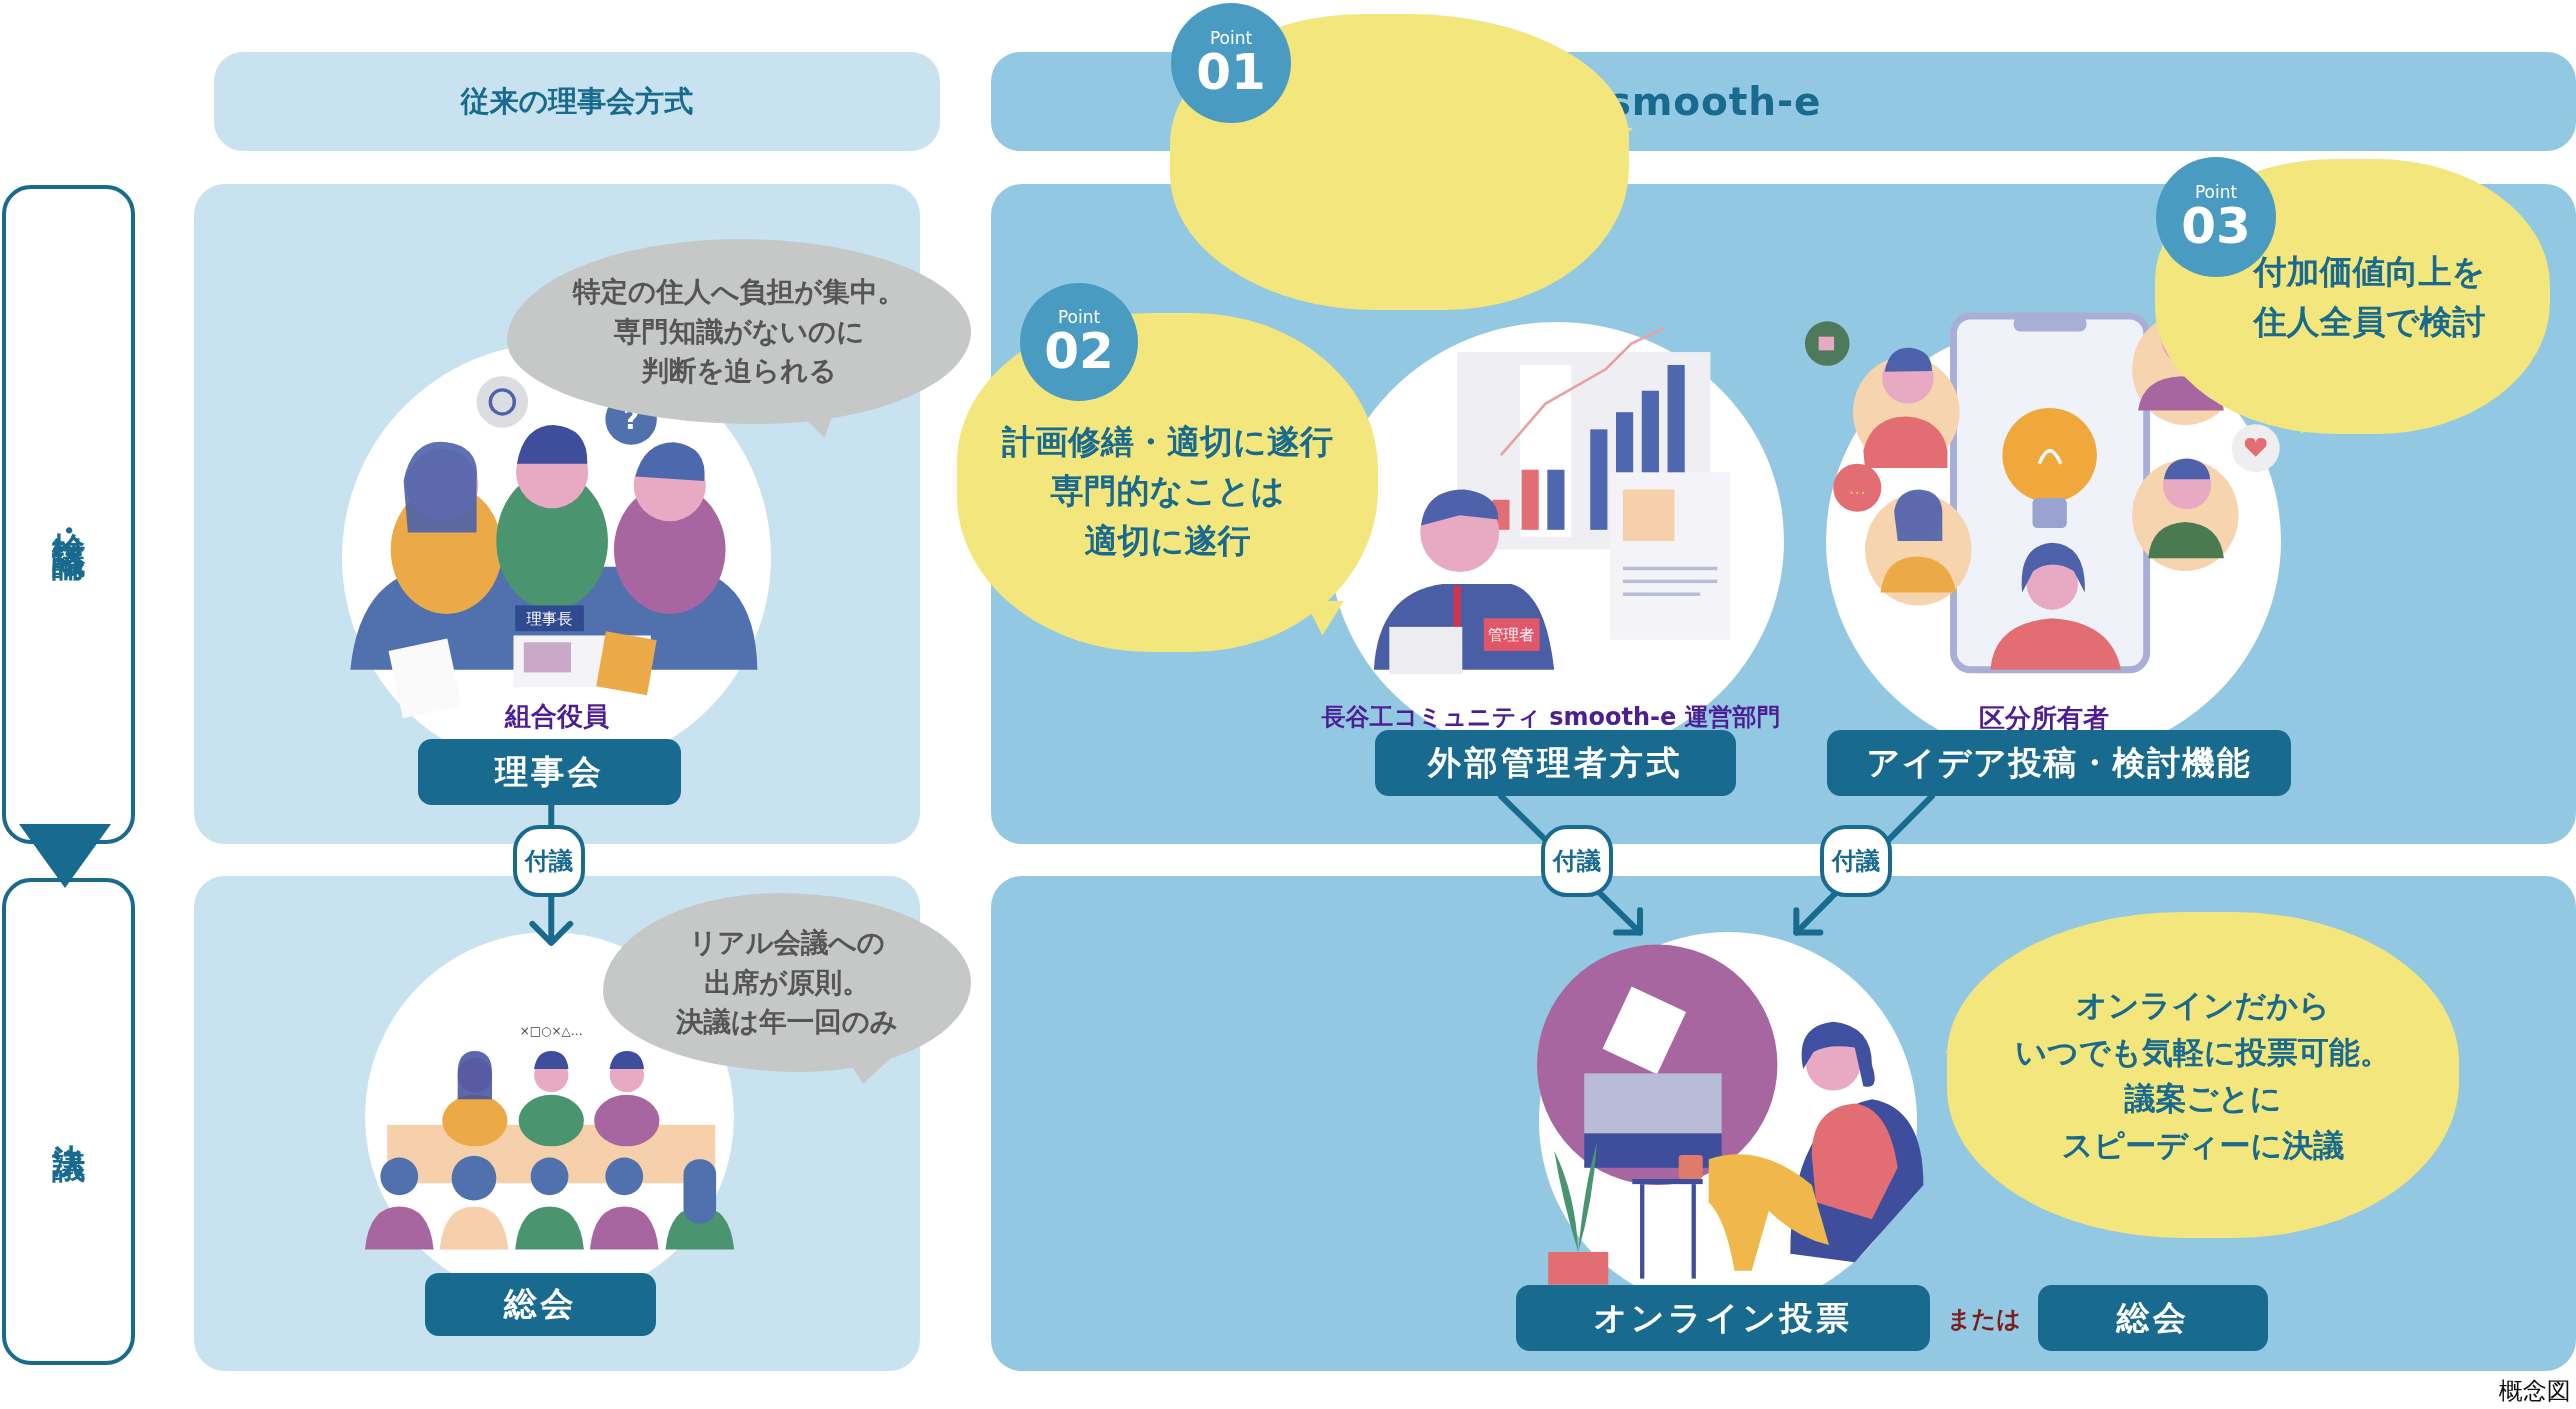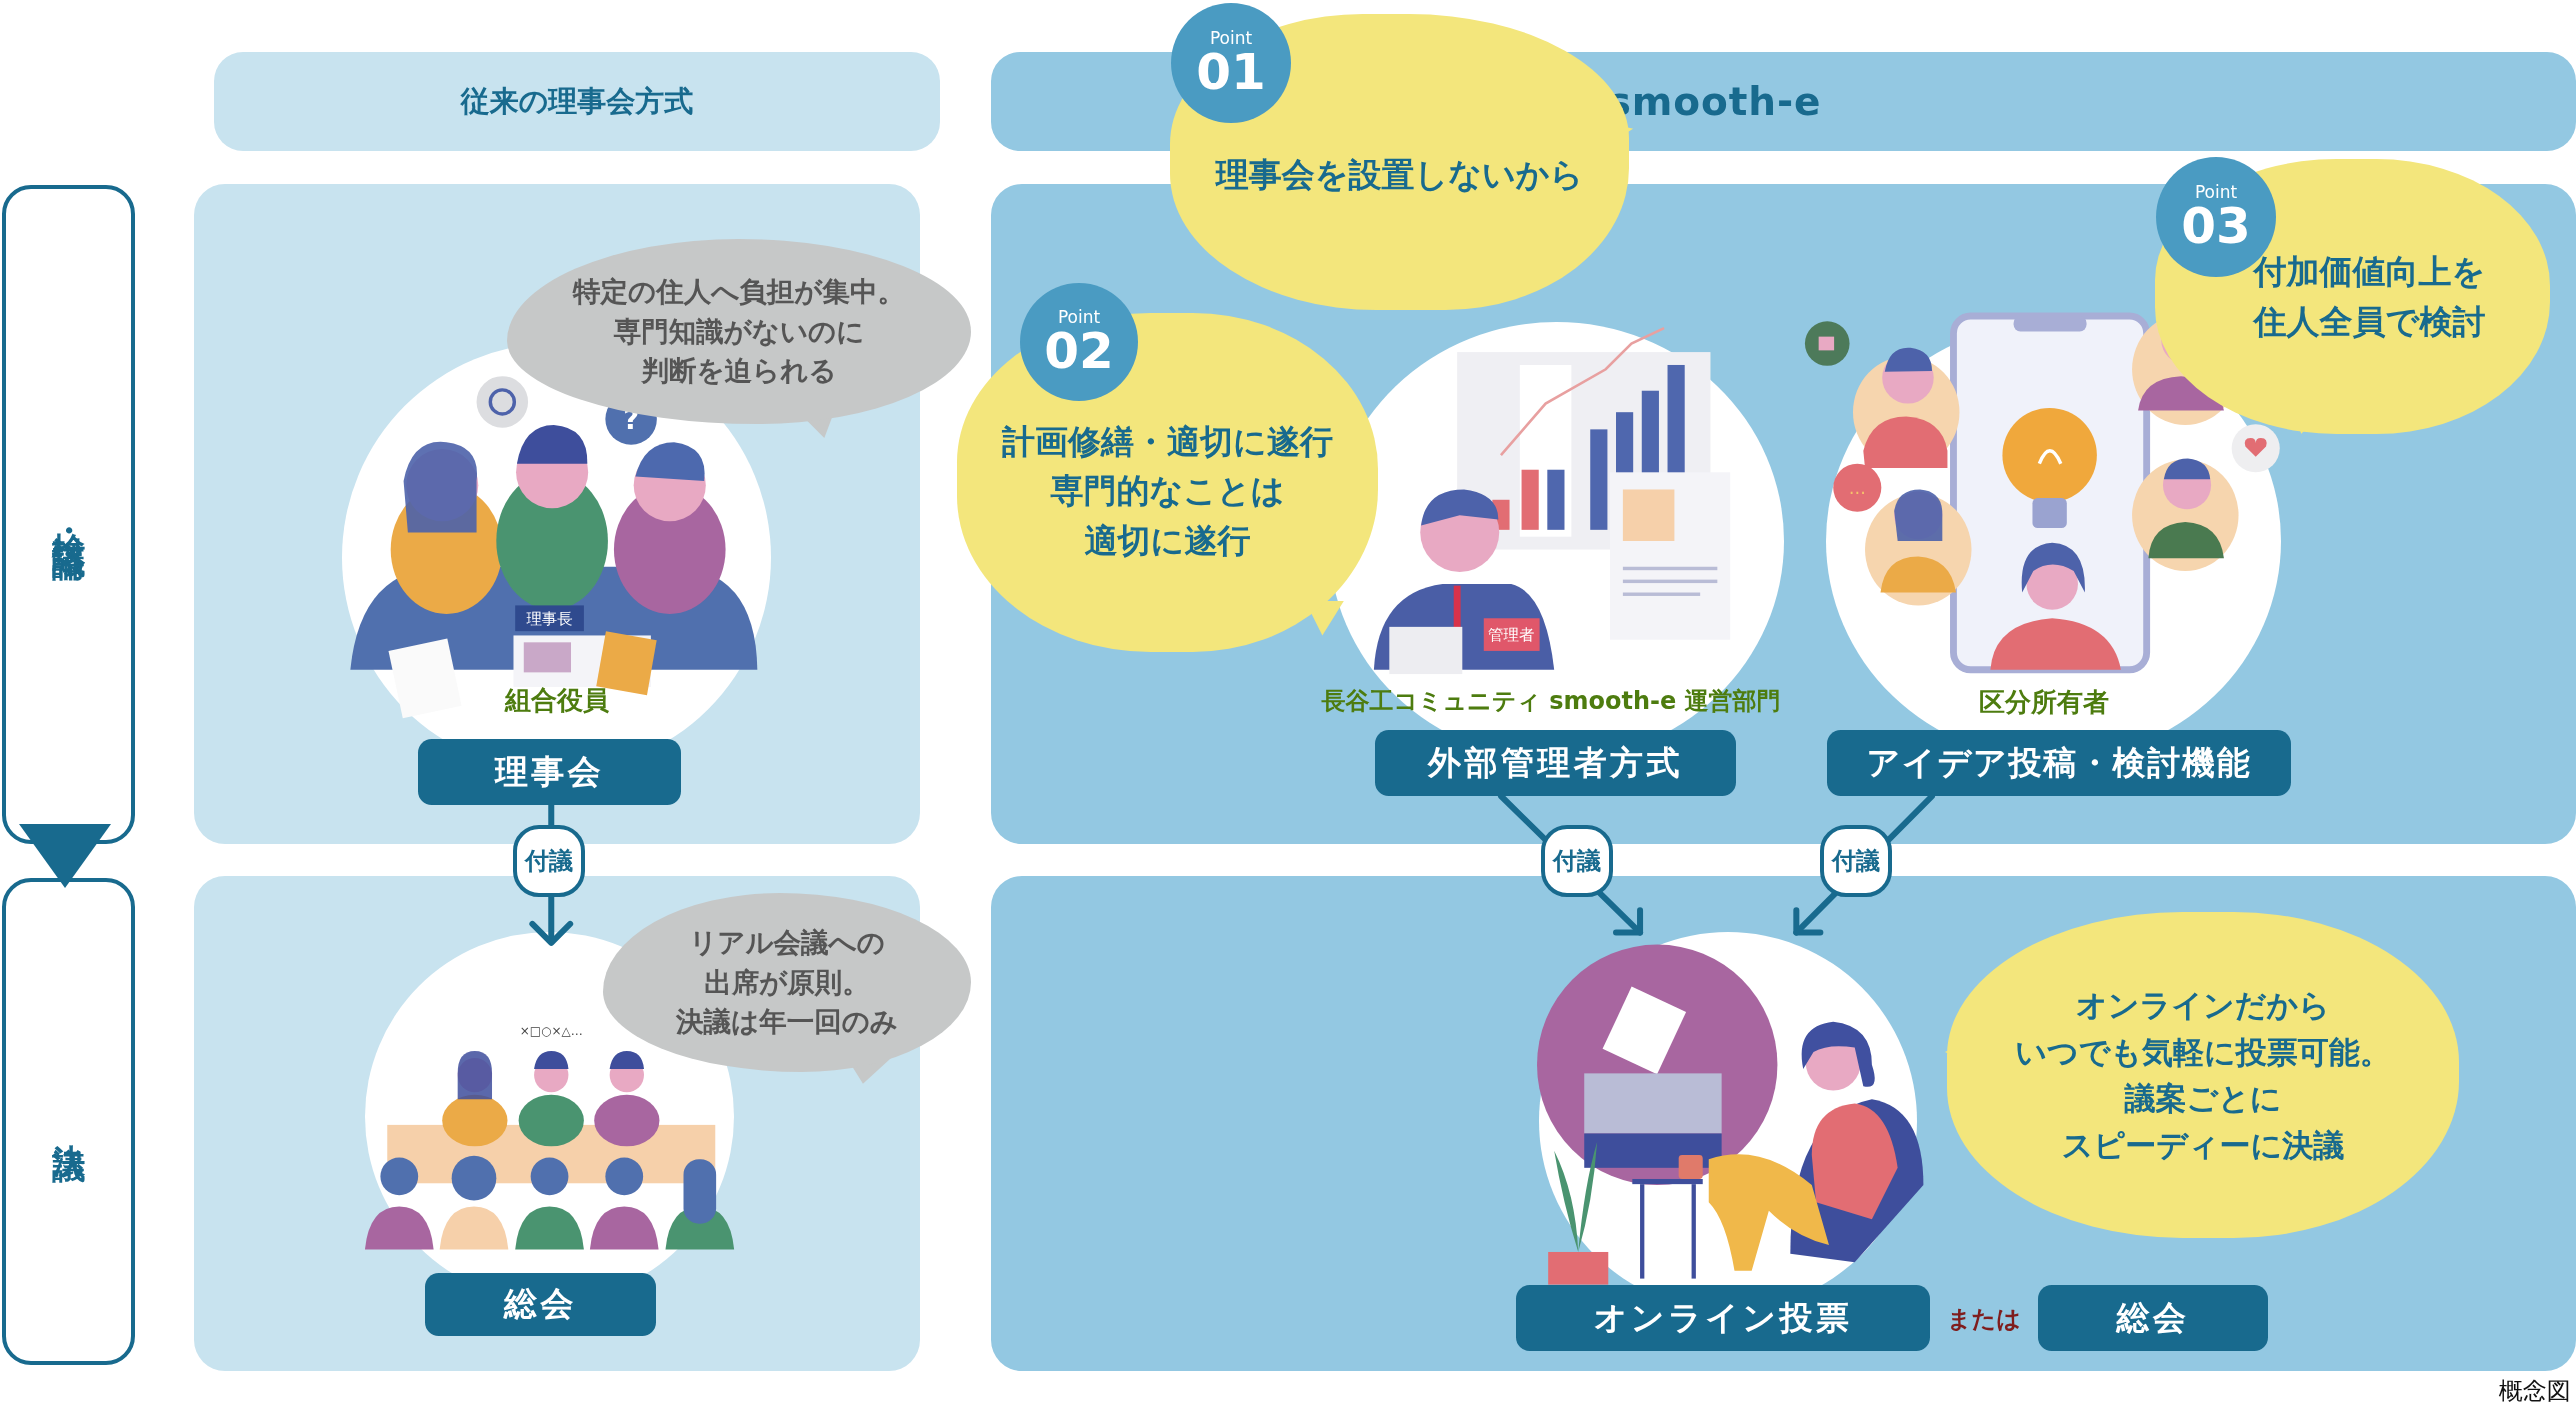--- a/index.html
+++ b/index.html
@@ -14,21 +14,21 @@
   .p-left-bot{left:194px;top:876px;width:726px;height:495px;background:#C8E3EF;}
   .p-right-top{left:991px;top:184px;width:1585px;height:660px;background:#93C8E2;}
   .p-right-bot{left:991px;top:876px;width:1585px;height:495px;background:#93C8E2;}
   .side{left:1.7px;width:125px;border:4.3px solid #186A8E;border-radius:29px;background:#fff;display:flex;align-items:center;justify-content:center;}
   .side-top{top:185px;height:651px;}
   .side-bot{top:878px;height:479px;}
   .side-label{writing-mode:vertical-rl;text-orientation:upright;color:#186A8E;font-weight:bold;font-size:33px;letter-spacing:3.4px;}
   .side-arrow{left:19px;top:824px;width:0;height:0;border-left:46px solid transparent;border-right:46px solid transparent;border-top:64px solid #186A8E;}
   .circle{border-radius:50%;background:#fff;}
   .pill{background:#186A8E;color:#fff;border-radius:13.7px;display:flex;align-items:center;justify-content:center;font-weight:bold;letter-spacing:3.4px;}
-  .caption{color:#4d7c0f;font-weight:bold;text-align:center;white-space:nowrap;}
+  .caption{color:#4c1d95;font-weight:bold;text-align:center;white-space:nowrap;margin-top:16px;}
   .bubble-gray{background:#C6C8C8;color:#555;font-weight:bold;text-align:center;display:flex;flex-direction:column;justify-content:center;align-items:center;line-height:1.45;}
   .cloud{background:#F3E67C;color:#186A8E;font-weight:bold;text-align:center;display:flex;flex-direction:column;justify-content:center;align-items:center;line-height:1.5;}
   .point{border-radius:50%;background:#4A9BC2;color:#fff;display:flex;flex-direction:column;align-items:center;justify-content:center;}
   .point .pt{font-size:17px;line-height:1;}
   .point .pn{font-size:50px;line-height:1;font-weight:bold;}
   .fugi{width:72px;height:72px;border:4.3px solid #186A8E;border-radius:26px;background:#fff;color:#186A8E;font-weight:bold;font-size:24px;display:flex;align-items:center;justify-content:center;box-sizing:border-box;}
   .matawa{color:#7f1d1d;font-weight:bold;font-size:24px;}
   .gainen{right:5.2px;bottom:3.4px;font-family:"DejaVu Serif","Liberation Serif",serif;font-size:24px;color:#111;}
   svg{position:absolute;left:0;top:0;}
 </style>
@@ -253,21 +253,20 @@
   <div>専門知識がないのに</div>
   <div>判断を迫られる</div>
 </div>
 <div class="abs bubble-gray" style="left:603px;top:893px;width:368px;height:179px;border-radius:48% 52% 46% 54% / 55% 50% 50% 45%;font-size:27.5px;">
   <div>リアル会議への</div>
   <div>出席が原則。</div>
   <div>決議は年一回のみ</div>
 </div>
 
 <div class="abs cloud" style="left:1170px;top:13.7px;width:459px;height:296px;border-radius:42% 48% 40% 45% / 44% 42% 48% 46%;font-size:33px;padding-top:26px;box-sizing:border-box;">
-  <div>理事会を設置しないから</div>
 </div>
 <div class="abs cloud" style="left:957px;top:313px;width:421px;height:339px;border-radius:46% 44% 44% 46% / 44% 46% 48% 46%;font-size:33px;padding-top:17px;box-sizing:border-box;">
   <div>計画修繕・適切に遂行</div>
   <div>専門的なことは</div>
   <div>適切に遂行</div>
 </div>
 <div class="abs cloud" style="left:2155px;top:159px;width:395px;height:275px;border-radius:46% 44% 44% 46% / 44% 46% 48% 46%;font-size:33px;padding-left:34px;box-sizing:border-box;">
   <div>付加価値向上を</div>
   <div>住人全員で検討</div>
 </div>

